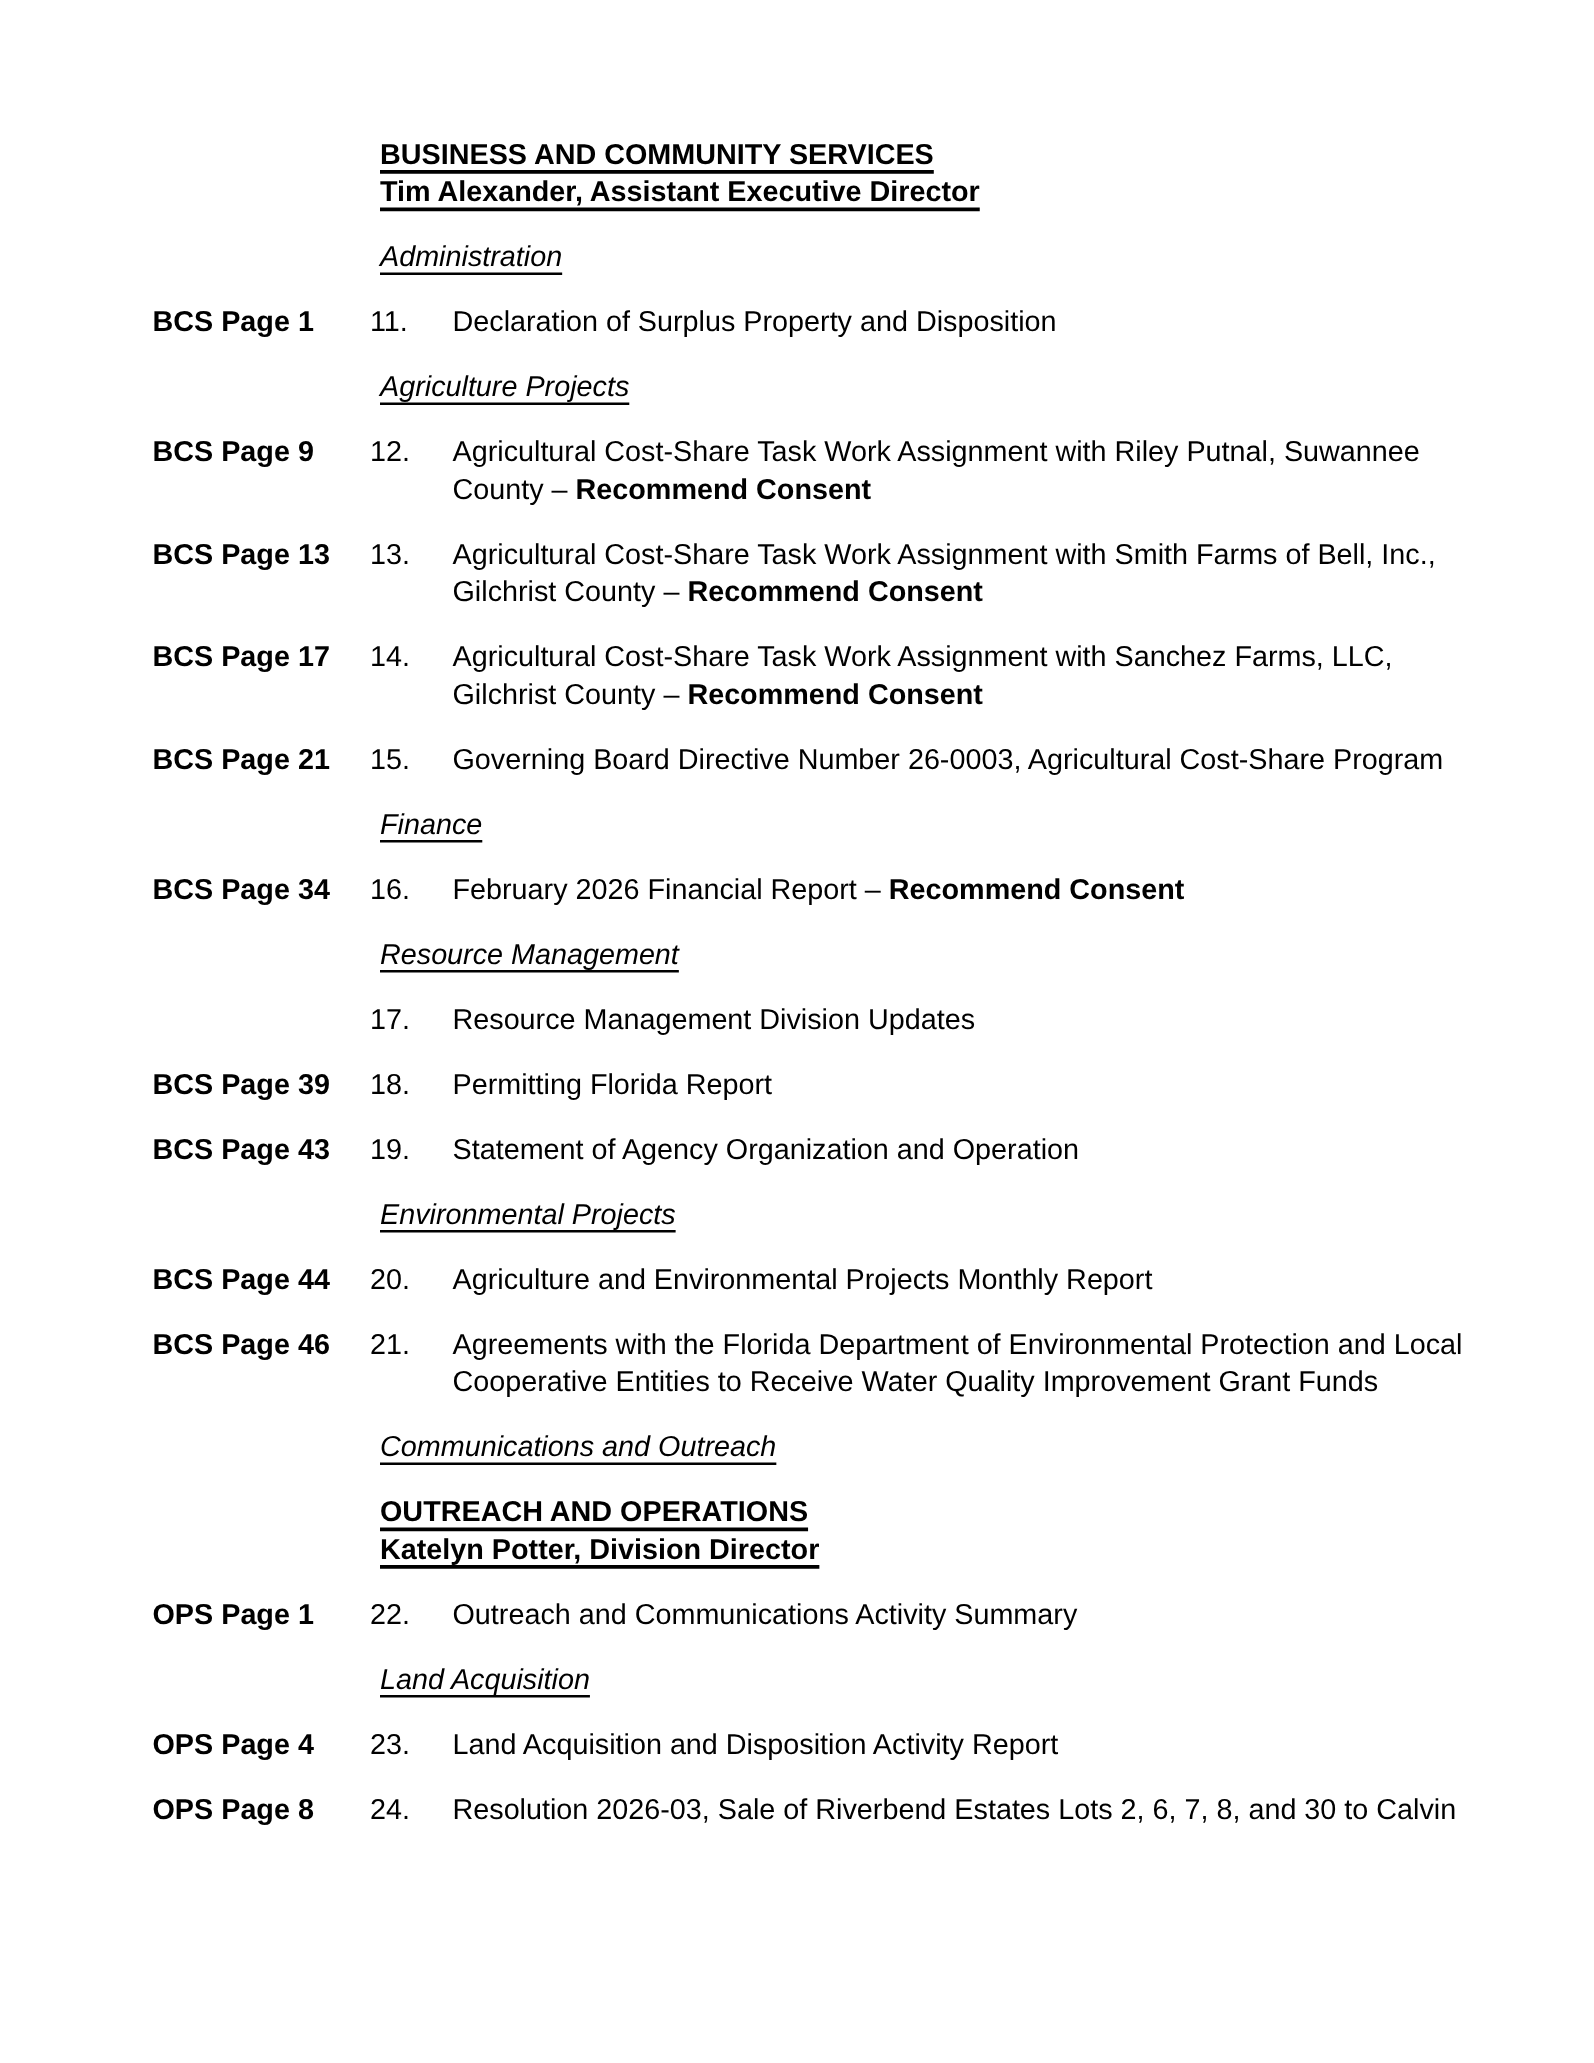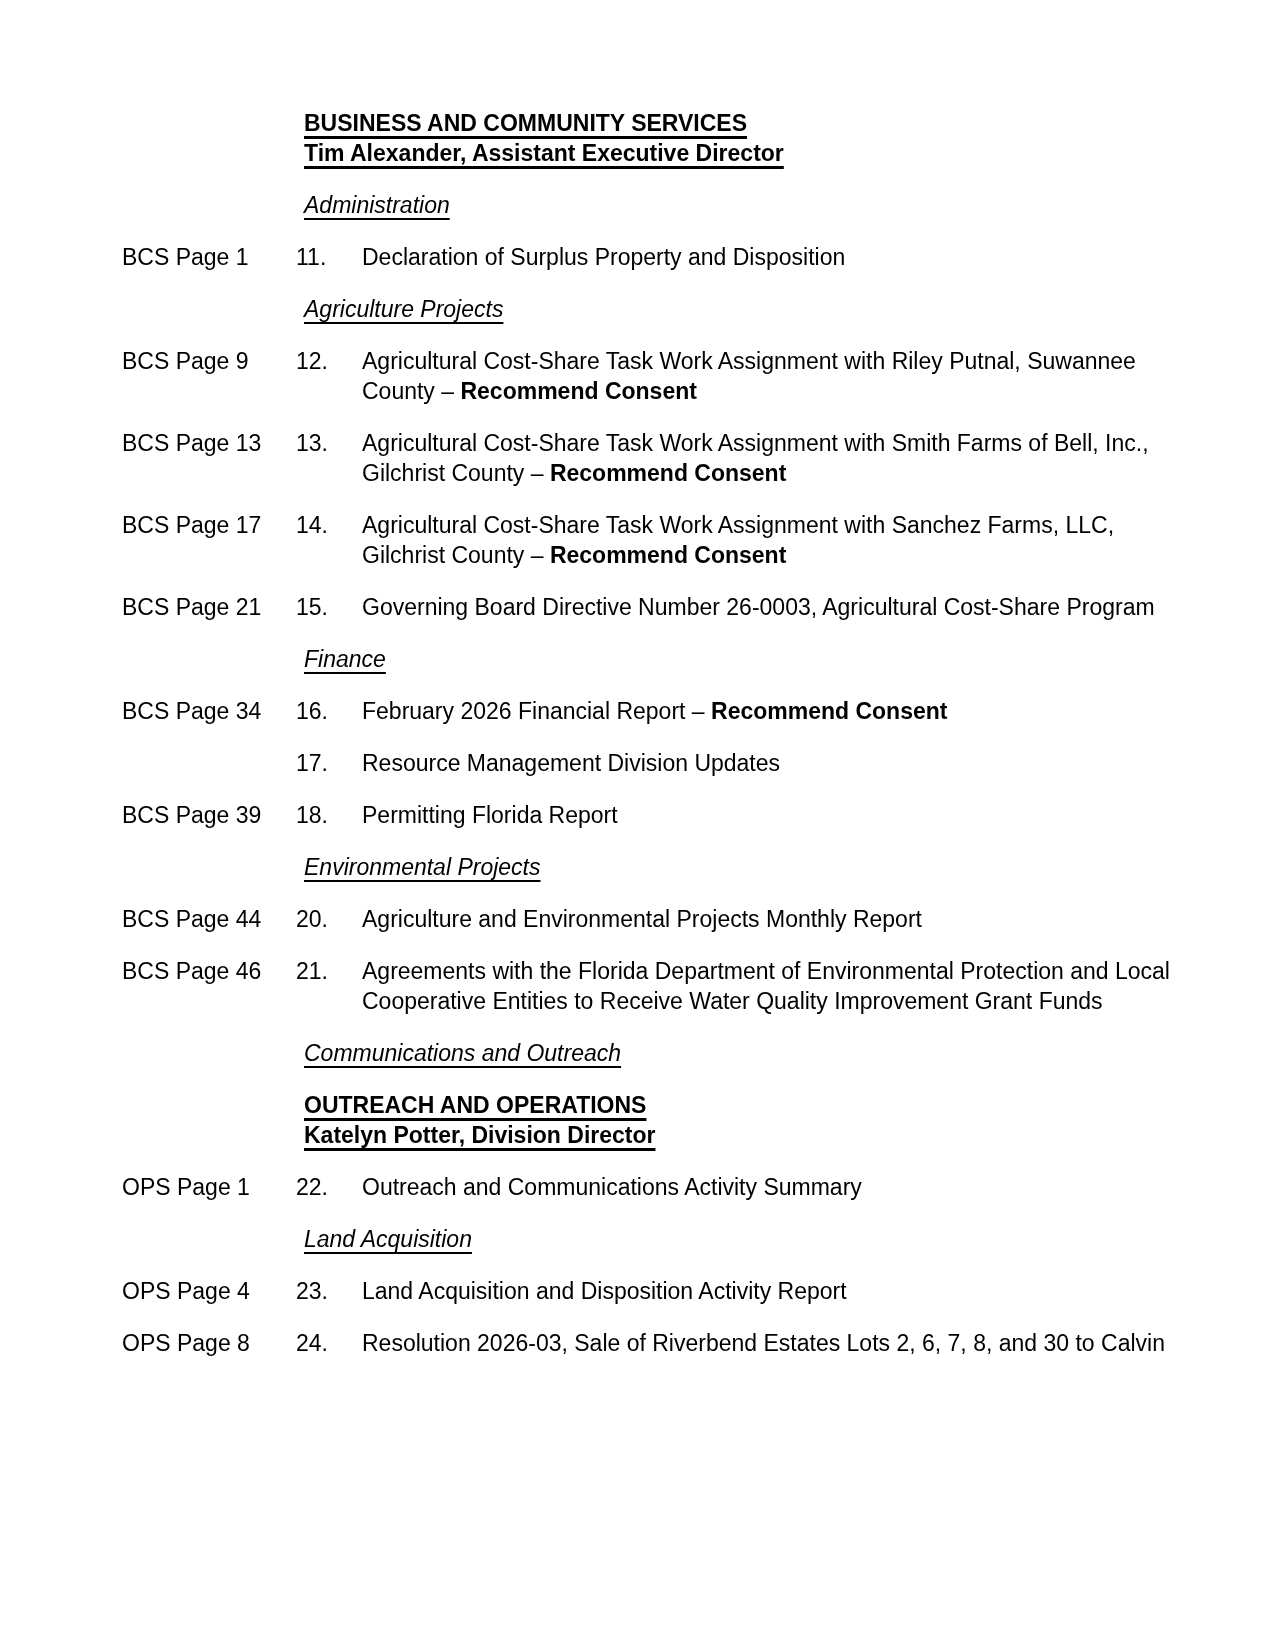--- a/index.html
+++ b/index.html
@@ -21,20 +21,21 @@
     overflow: hidden;
   }
   .row {
     display: flex;
     align-items: flex-start;
     margin-bottom: 22px;
   }
   .ref {
     flex: 0 0 174px;
     width: 174px;
+    font-weight: bold;
   }
   .num {
     flex: 0 0 66px;
     width: 66px;
   }
   .text {
     flex: 1 1 auto;
     min-width: 0;
   }
   .indent-block {
@@ -124,30 +125,41 @@
       </div>
       <div class="row">
         <div class="ref">BCS Page 34</div>
         <div class="num">16.</div>
         <div class="text">
           <div><span>February 2026 Financial Report – </span><span class="b">Recommend Consent</span></div>
         </div>
       </div>
       <div class="row">
         <div class="ref"></div>
+        <div class="indent-block"><span class="section-heading-text">Resource Management</span></div>
+      </div>
+      <div class="row">
+        <div class="ref"></div>
         <div class="num">17.</div>
         <div class="text">
           <div><span>Resource Management Division Updates</span></div>
         </div>
       </div>
       <div class="row">
         <div class="ref">BCS Page 39</div>
         <div class="num">18.</div>
         <div class="text">
           <div><span>Permitting Florida Report</span></div>
+        </div>
+      </div>
+      <div class="row">
+        <div class="ref">BCS Page 43</div>
+        <div class="num">19.</div>
+        <div class="text">
+          <div><span>Statement of Agency Organization and Operation</span></div>
         </div>
       </div>
       <div class="row">
         <div class="ref"></div>
         <div class="indent-block"><span class="section-heading-text">Environmental Projects</span></div>
       </div>
       <div class="row">
         <div class="ref">BCS Page 44</div>
         <div class="num">20.</div>
         <div class="text">

